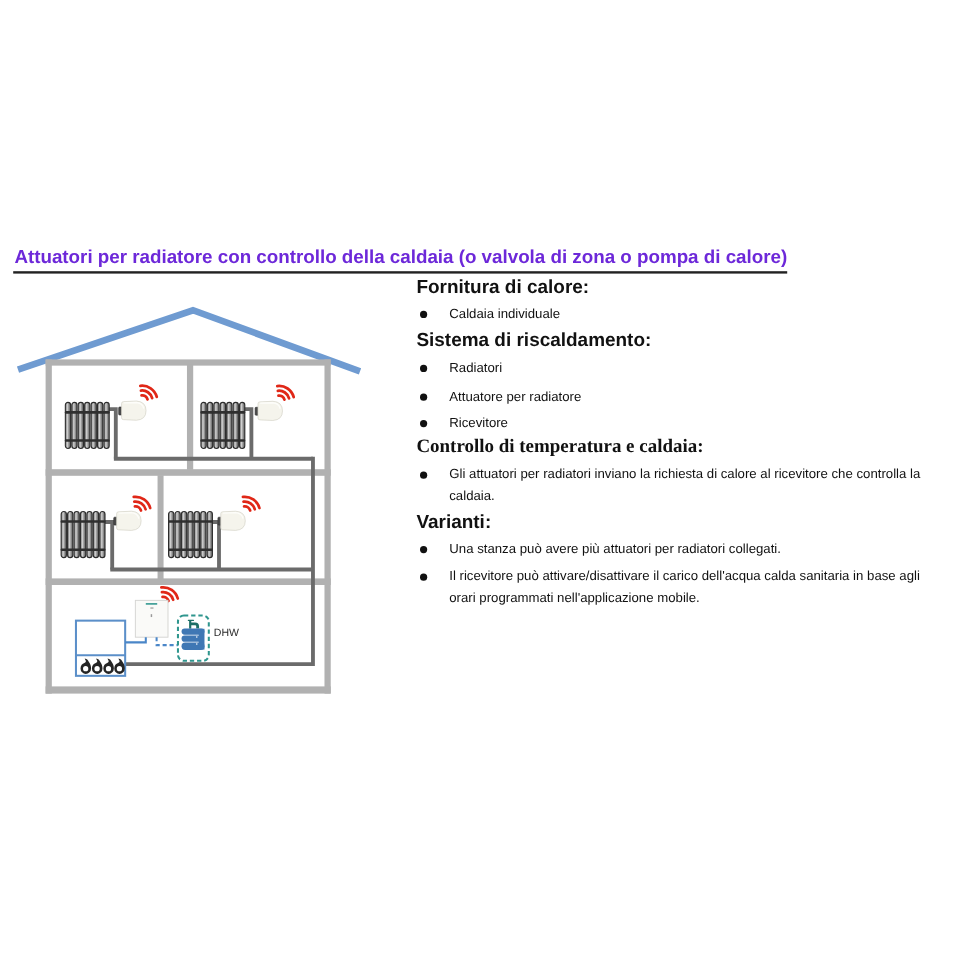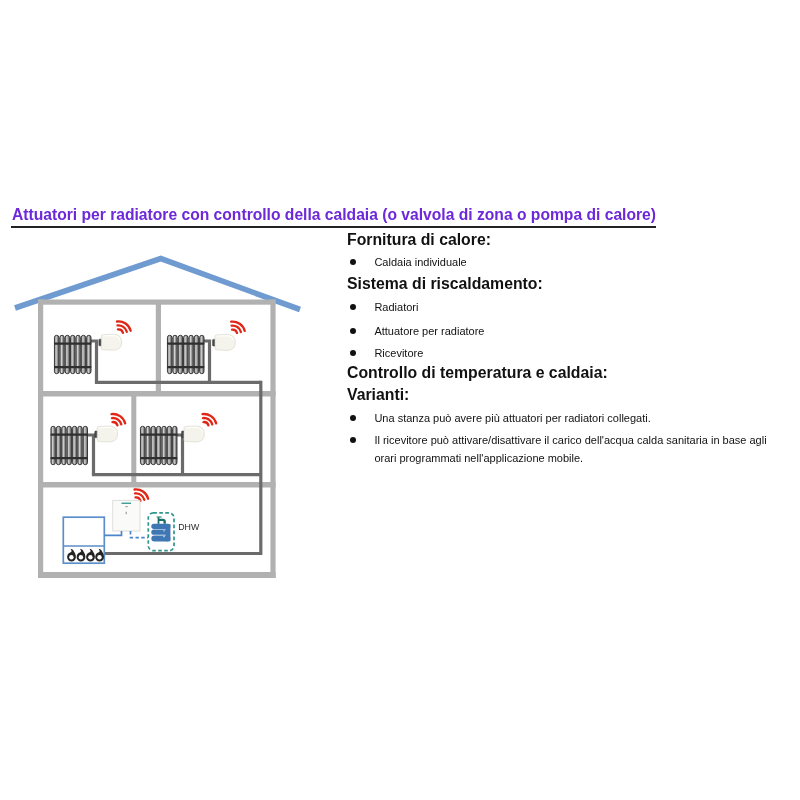--- a/index.html
+++ b/index.html
@@ -170,22 +170,26 @@
   <div class="row" style="line-height:18.6px;margin-bottom:3.6px;">
       <span class="dot"></span>
       <div class="bt">Attuatore per radiatore</div>
     </div>
 
   <div class="row" style="line-height:18.6px;margin-bottom:1.6px;">
       <span class="dot"></span>
       <div class="bt">Ricevitore</div>
     </div>
 
-  <div class="h" style="line-height:18.6px;margin-bottom:3.6px;">Controllo di temperatura e caldaia:</div>
-
+  <div class="h" style="line-height:18.6px;margin-bottom:3.6px;font-family:Liberation Serif, serif;">Controllo di temperatura e caldaia:</div>
+
+  <div class="row" style="line-height:18.6px;margin-bottom:3.6px;">
+      <span class="dot"></span>
+      <div class="bt">Gli attuatori per radiatori inviano la richiesta di calore al ricevitore che controlla la caldaia.</div>
+    </div>
 
 
   <div class="h" style="line-height:18.6px;margin-bottom:3.6px;">Varianti:</div>
 
   <div class="row" style="line-height:18.6px;margin-bottom:3.6px;">
       <span class="dot"></span>
       <div class="bt">Una stanza può avere più attuatori per radiatori collegati.</div>
     </div>
 
   <div class="row" style="line-height:18.6px;">

